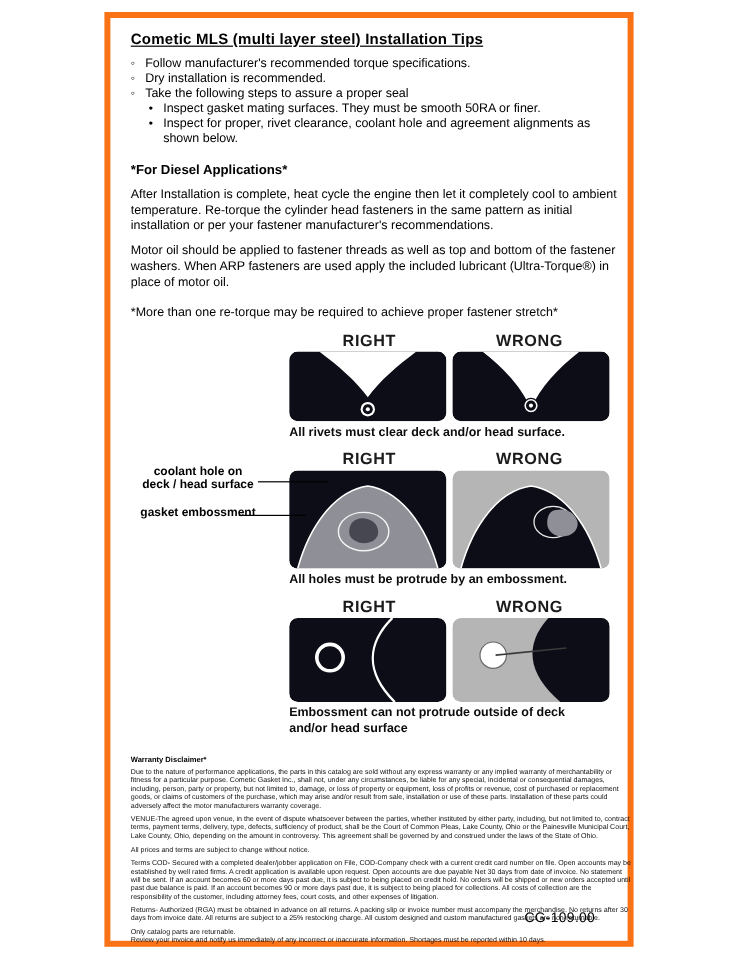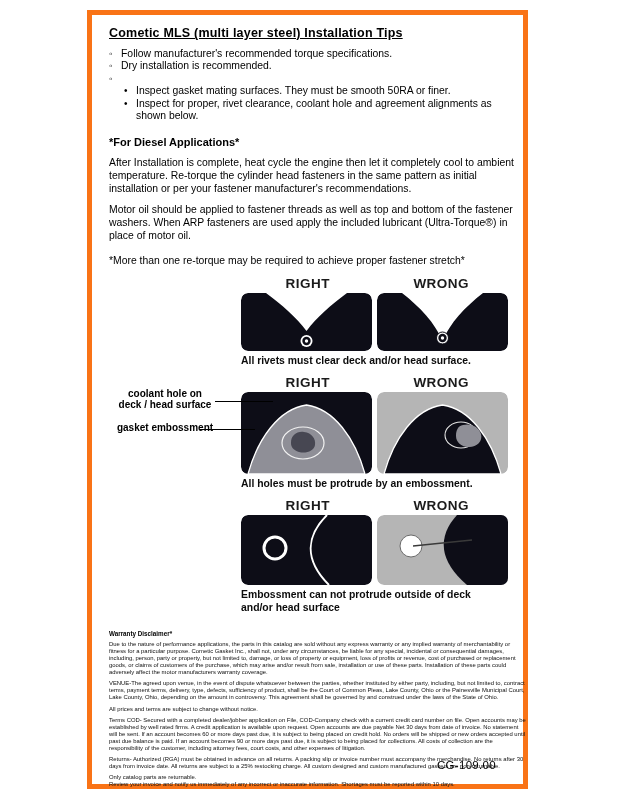--- a/index.html
+++ b/index.html
@@ -63,20 +63,21 @@
         <div class="tip-row">
           <span class="b1"></span>
           <span>Follow manufacturer's recommended torque specifications.</span>
         </div>
         <div class="tip-row">
           <span class="b1"></span>
           <span>Dry installation is recommended.</span>
         </div>
         <div class="tip-row">
           <span class="b1"></span>
+          <span>Take the following steps to assure a proper seal</span>
         </div>
         <div class="tip-row sub">
           <span class="b2"></span>
           <span>Inspect gasket mating surfaces.  They must be smooth 50RA or finer.</span>
         </div>
         <div class="tip-row sub">
           <span class="b2"></span>
           <span>Inspect for proper, rivet clearance, coolant hole and agreement alignments as shown below.</span>
         </div>
       </div>

